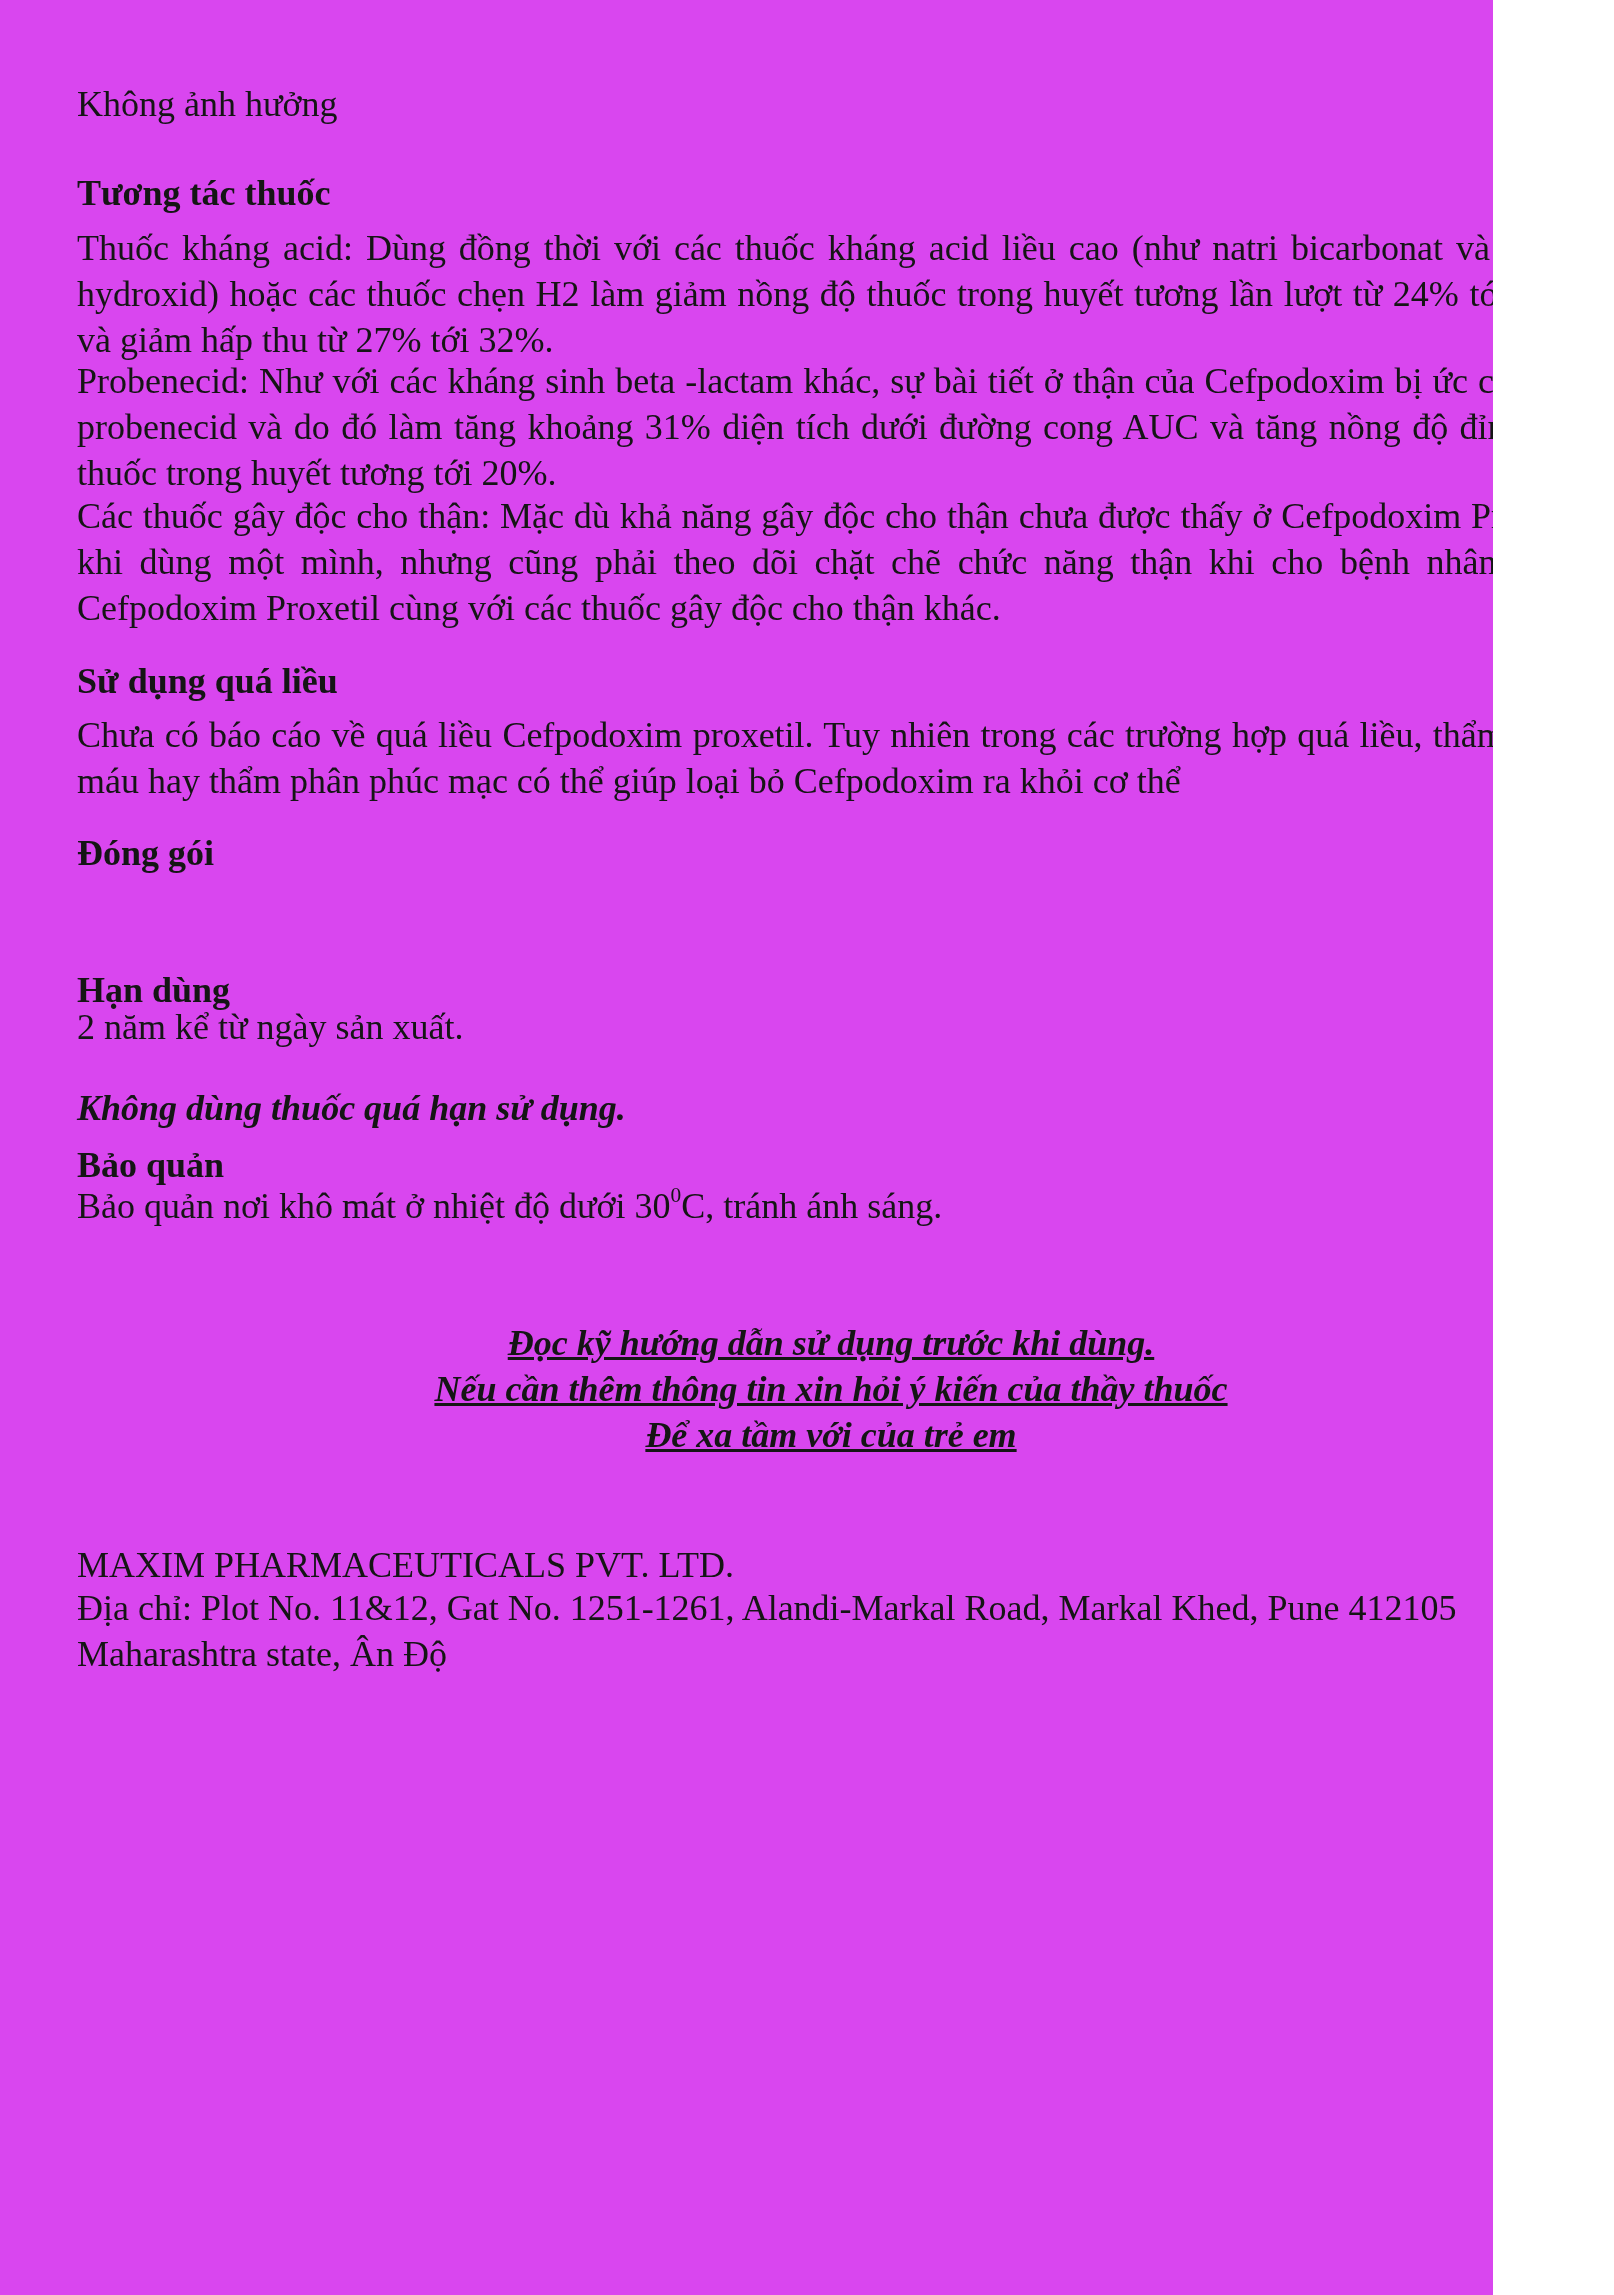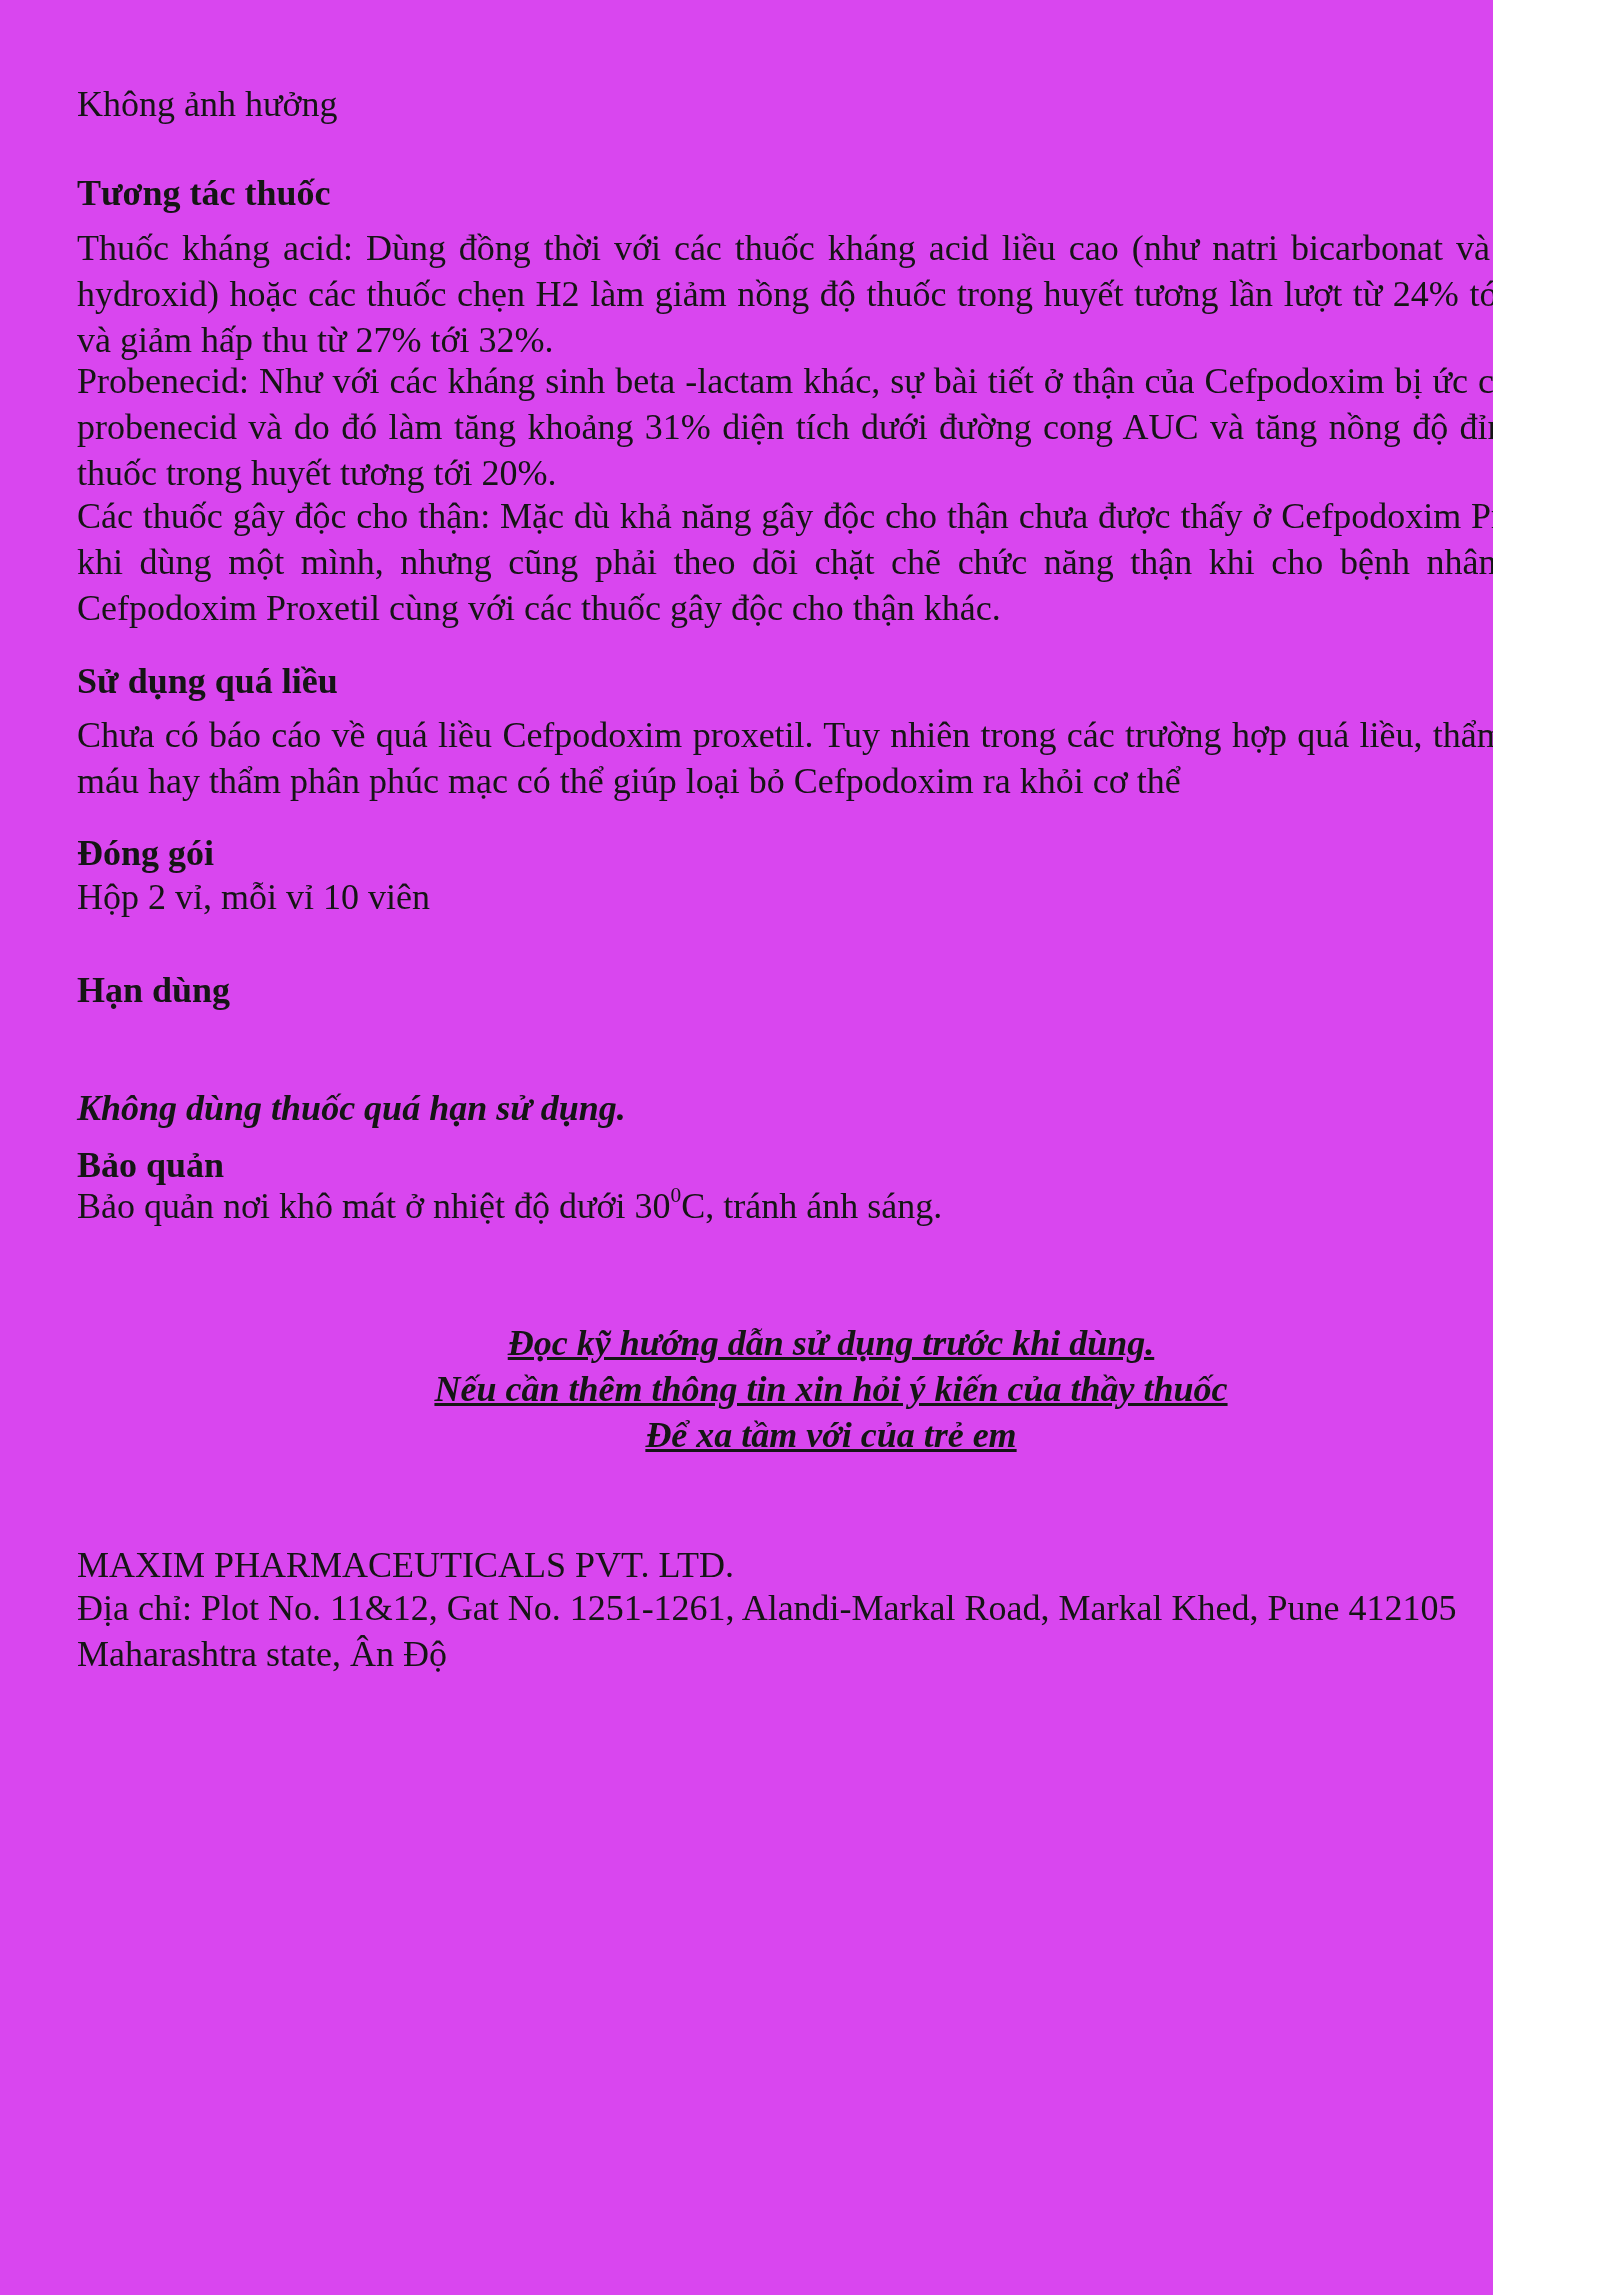--- a/index.html
+++ b/index.html
@@ -64,23 +64,23 @@
 
   <p class="abs heading line" style="top:170px">Tương tác thuốc</p>
   <p class="abs para" style="top:213px">Thuốc kháng acid: Dùng đồng thời với các thuốc kháng acid liều cao (như natri bicarbonat và nhôm hydroxid) hoặc các thuốc chẹn H2 làm giảm nồng độ thuốc trong huyết tương lần lượt từ 24% tới 42% và giảm hấp thu từ 27% tới 32%.</p>
   <p class="abs para" style="top:346px">Probenecid: Như với các kháng sinh beta -lactam khác, sự bài tiết ở thận của Cefpodoxim bị ức chế bởi probenecid và do đó làm tăng khoảng 31% diện tích dưới đường cong AUC và tăng nồng độ đỉnh của thuốc trong huyết tương tới 20%.</p>
   <p class="abs para" style="top:481px">Các thuốc gây độc cho thận: Mặc dù khả năng gây độc cho thận chưa được thấy ở Cefpodoxim Proxetil khi dùng một mình, nhưng cũng phải theo dõi chặt chẽ chức năng thận khi cho bệnh nhân dùng Cefpodoxim Proxetil cùng với các thuốc gây độc cho thận khác.</p>
 
   <p class="abs heading line" style="top:658px">Sử dụng quá liều</p>
   <p class="abs para" style="top:700px">Chưa có báo cáo về quá liều Cefpodoxim proxetil. Tuy nhiên trong các trường hợp quá liều, thẩm phân máu hay thẩm phân phúc mạc có thể giúp loại bỏ Cefpodoxim ra khỏi cơ thể</p>
 
   <p class="abs heading line" style="top:830px">Đóng gói</p>
-  <p class="abs line" style="top:874px">Hộp 2 vỉ, mỗi vỉ 10 viên</p>
 
   <p class="abs heading line" style="top:967px">Hạn dùng</p>
+  <p class="abs line" style="top:1004px">2 năm kể từ ngày sản xuất.</p>
   <p class="abs line bold-italic" style="top:1049px">Không dùng thuốc quá hạn sử dụng.</p>
 
   <p class="abs heading line" style="top:1142px">Bảo quản</p>
   <p class="abs line" style="top:1183px"><span>Bảo quản nơi khô mát ở nhiệt độ dưới 30</span><sup class="deg">0</sup><span>C, tránh ánh sáng.</span></p>
 
   <div class="abs notices" style="top:1320px">
     <p>Đọc kỹ hướng dẫn sử dụng trước khi dùng.</p>
     <p>Nếu cần thêm thông tin xin hỏi ý kiến của thầy thuốc</p>
     <p>Để xa tầm với của trẻ em</p>
   </div>

